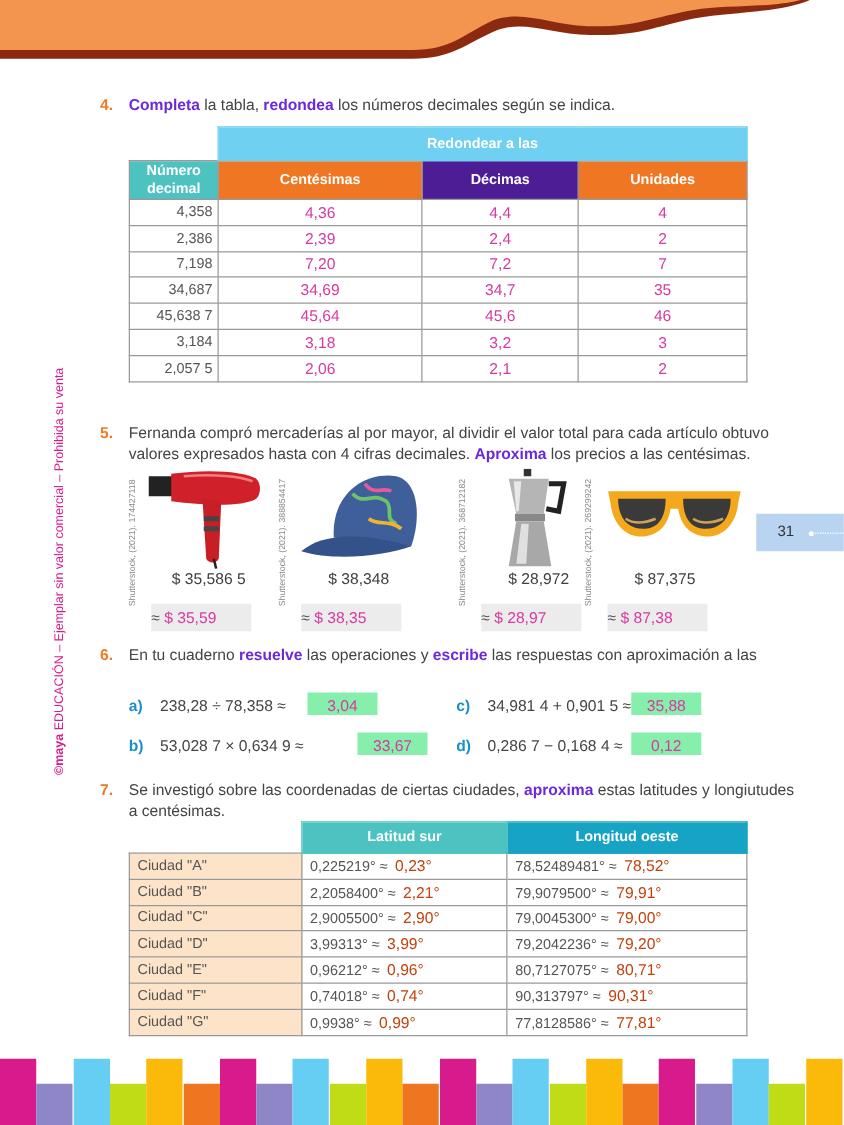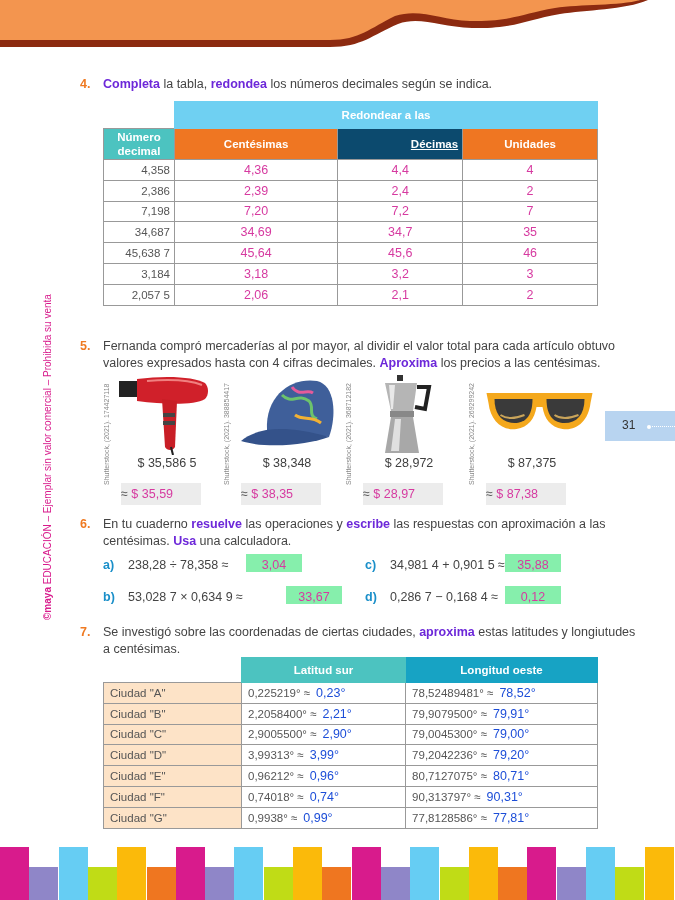--- a/index.html
+++ b/index.html
@@ -11,21 +11,21 @@
   .ex .num{color:#ef7a22;font-weight:bold;display:inline-block;width:23px;}
   .ex b{color:#6d28d9;font-weight:bold;}
   .ex .indent{padding-left:23px;display:block;}
   table{border-collapse:collapse;position:absolute;}
   .t1{left:103px;top:101px;width:495px;font-size:11.5px;}
   .t1 td,.t1 th{border:1px solid #999;height:19.8px;padding:0 4px;}
   .t1 .hdr-top{background:#6fd0f2;color:#fff;font-weight:bold;text-align:center;height:26px;border:1px solid #6fd0f2;}
   .t1 .blank{border:none;background:#fff;}
   .t1 .hdr-num{background:#4cc3c0;color:#fff;font-weight:bold;text-align:center;line-height:14px;height:30px;}
   .t1 .hdr-c{background:#ef7622;color:#fff;font-weight:bold;text-align:center;}
-  .t1 .hdr-d{background:#0c4a6e;color:#fff;font-weight:bold;text-align:right;text-decoration:underline;}
+  .t1 .hdr-d{background:#4c1d95;color:#fff;font-weight:bold;text-align:center;}
   .t1 .hdr-u{background:#ef7622;color:#fff;font-weight:bold;text-align:center;}
   .t1 td.n{text-align:right;color:#555;width:62px;}
   .t1 td.a{text-align:center;color:#d63aa0;font-size:12.5px;}
   .products{position:absolute;left:103px;top:375px;width:500px;height:130px;}
   .prod{position:absolute;top:0;width:120px;height:130px;}
   .prod .credit{position:absolute;left:0;top:110px;transform:rotate(-90deg);transform-origin:left top;font-size:7px;color:#888;white-space:nowrap;}
   .prod .pic{position:absolute;left:14px;top:0;width:100px;height:80px;}
   .prod .price{position:absolute;left:14px;top:81px;width:100px;text-align:center;font-size:12.5px;color:#404040;}
   .prod .ans{position:absolute;left:18px;top:108px;width:80px;height:22px;background:#ececec;font-size:12.5px;line-height:22px;padding-left:0;color:#555;}
   .prod .ans span{color:#d63aa0;}
@@ -36,21 +36,21 @@
   .ops{position:absolute;left:103px;top:554px;width:480px;font-size:12.5px;color:#444;}
   .op{position:absolute;height:22px;line-height:22px;}
   .op .lbl{color:#1a8fc9;font-weight:bold;display:inline-block;width:25px;}
   .op .box{position:absolute;top:0;width:56px;height:18px;background:#86efac;color:#d63aa0;text-align:center;}
   .t2{left:103px;top:657px;width:495px;font-size:11.5px;}
   .t2 td{border:1px solid #999;height:19.8px;padding:0 6px;color:#555;}
   .t2 .blank{border:none;}
   .t2 .hlat{background:#4cc3c0;color:#fff;font-weight:bold;text-align:center;height:24px;border:1px solid #4cc3c0;}
   .t2 .hlon{background:#17a3c4;color:#fff;font-weight:bold;text-align:center;border:1px solid #17a3c4;}
   .t2 td.city{background:#fde3c7;width:125px;}
-  .t2 .v{color:#1d4ed8;font-size:12.5px;margin-left:6px;}
+  .t2 .v{color:#c2410c;font-size:12.5px;margin-left:6px;}
   .bottom-bars{position:absolute;left:0;top:847px;width:675px;height:53px;}
   .bar{position:absolute;bottom:0;width:29px;}
 </style>
 </head>
 <body>
 
 <svg class="top-wave" viewBox="0 0 675 60" preserveAspectRatio="none">
   <path d="M0,0 H640 C620,10 580,8 555,12 C520,18 510,26 470,24 C440,22 420,10 395,20 C370,32 360,42 330,44 L0,44 Z" fill="#f3954f"></path>
   <path d="M0,40 H330 C360,40 370,28 395,16 C420,8 440,20 470,21 C510,22 520,14 555,8 C580,4 620,6 640,0 L648,0 C625,10 585,10 560,14 C525,20 515,29 472,28 C440,27 420,16 398,24 C372,35 362,47 330,47 L0,47 Z" fill="#8c2a10"></path>
 </svg>
@@ -150,21 +150,21 @@
       <path d="M30,55 C28,20 55,2 80,6 C98,10 100,40 92,62 Z" fill="#3f5f9a"></path>
       <path d="M4,66 C20,52 50,50 92,62 C70,70 30,74 4,66 Z" fill="#34528a"></path>
       <path d="M45,20 C55,30 60,18 72,26 C78,32 70,40 80,44" stroke="#6cc36c" stroke-width="3" fill="none"></path>
       <path d="M55,12 C62,22 70,14 76,18" stroke="#e55a9a" stroke-width="3" fill="none"></path>
       <path d="M58,40 C66,46 74,40 84,48" stroke="#f2b134" stroke-width="3" fill="none"></path>
     </svg>
     <div class="price">$ 38,348</div>
     <div class="ans"><span style="color:#555">≈</span> <span>$ 38,35</span></div>
   </div>
 
-  <div class="prod" style="left:242px;">
+  <div class="prod" style="left:264px;">
     <div class="credit">Shutterstock, (2021). 368712182</div>
     <svg class="pic" viewBox="0 0 100 80">
       <rect x="38" y="0" width="6" height="6" fill="#333"></rect>
       <path d="M26,8 L58,8 L54,36 L32,36 Z" fill="#b5b5b5"></path>
       <path d="M30,10 L36,10 L34,34 L32,34 Z" fill="#e8e8e8"></path>
       <rect x="31" y="36" width="24" height="6" fill="#888"></rect>
       <path d="M32,42 L54,42 L60,78 L26,78 Z" fill="#a8a8a8"></path>
       <path d="M36,44 L42,44 L40,76 L32,76 Z" fill="#e0e0e0"></path>
       <path d="M58,12 L70,12 L66,34 L56,32" stroke="#222" stroke-width="4" fill="none"></path>
     </svg>
@@ -187,21 +187,20 @@
 </div>
 
 <div class="page-tab">
   <span class="pn">31</span>
   <span class="dot"></span>
   <span class="line"></span>
 </div>
 
 <div class="ex" style="top:516px;">
   <span class="num">6.</span><span>En tu cuaderno </span><b>resuelve</b><span> las operaciones y </span><b>escribe</b><span> las respuestas con aproximación a las</span>
-  <span class="indent"><span>centésimas. </span><b>Usa</b><span> una calculadora.</span></span>
 </div>
 
 <div class="ops">
   <div class="op" style="left:0;top:0;width:240px;">
     <span class="lbl">a)</span><span>238,28 ÷ 78,358  ≈</span>
     <span class="box" style="left:143px;">3,04</span>
   </div>
   <div class="op" style="left:0;top:32px;width:240px;">
     <span class="lbl">b)</span><span>53,028 7 × 0,634 9 ≈</span>
     <span class="box" style="left:143px;margin-left:40px;">33,67</span>

